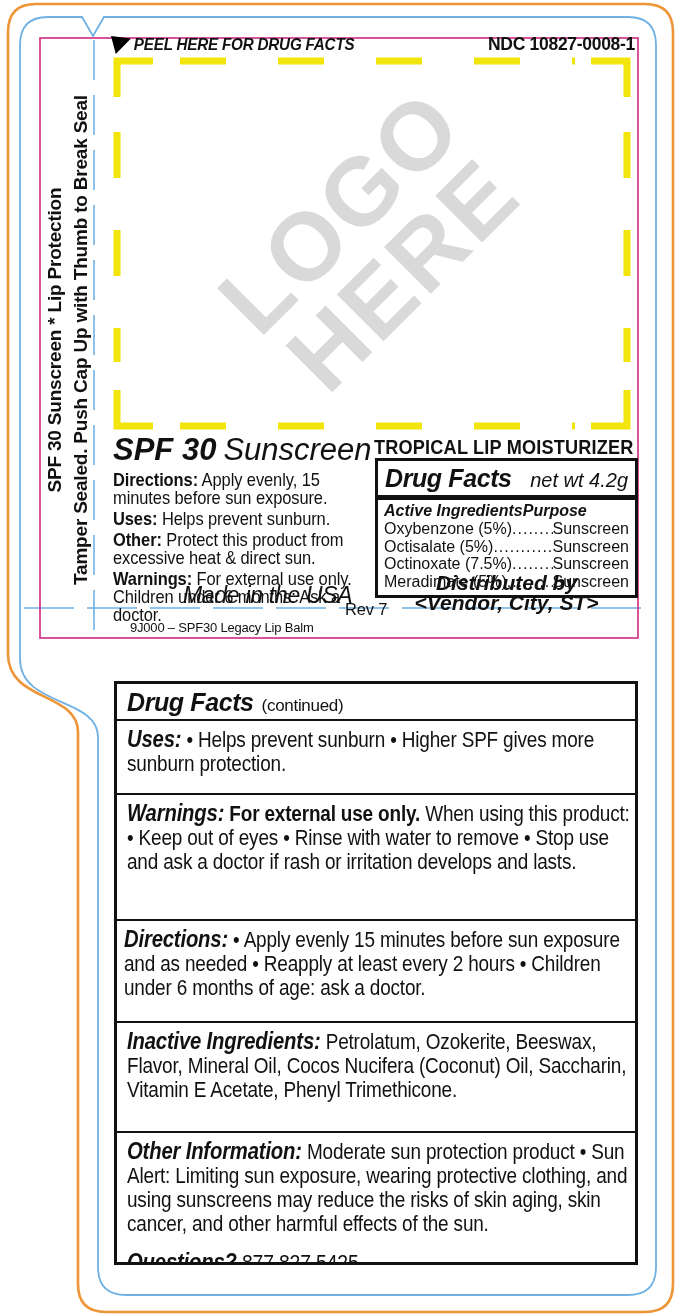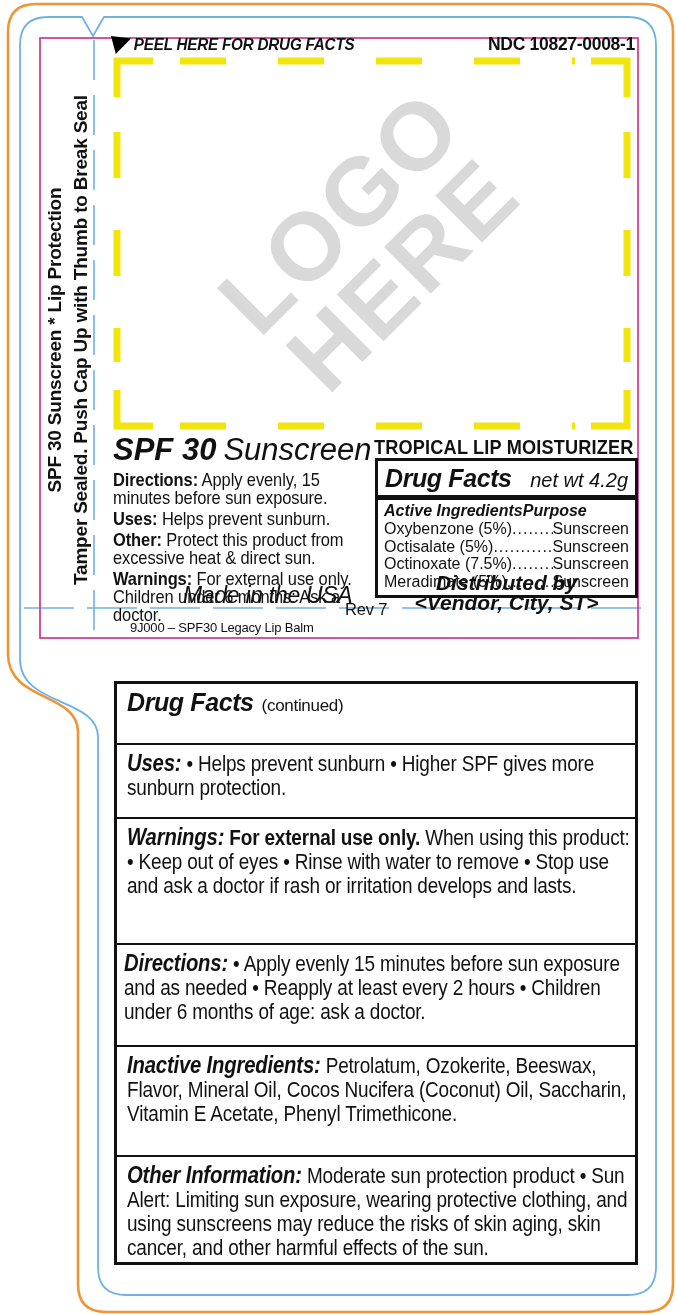--- a/index.html
+++ b/index.html
@@ -60,21 +60,21 @@
   .panel{position:absolute;left:114px;top:681px;width:524px;height:584px;z-index:3;
          border:3.5px solid #111;box-sizing:border-box;background:#fff;overflow:hidden;}
   .p-head{display:flex;align-items:baseline;gap:8px;padding:4px 10px 2px;}
   .p-title{font-weight:bold;font-style:italic;font-size:25px;letter-spacing:-0.4px;}
   .p-cont{font-size:17px;letter-spacing:-0.3px;}
   .sec{border-top:2.5px solid #111;padding:6px 10px 6px;}
   .sbody{width:570px;transform:scaleX(.882);transform-origin:0 0;
          font-size:21.5px;line-height:24px;letter-spacing:-0.2px;}
   .slabel{font-weight:bold;font-style:italic;font-size:23px;}
   .sbold{font-weight:bold;}
-  .sec-uses{min-height:60px;margin-top:24px;}
+  .sec-uses{min-height:60px;}
   .sec-warn{min-height:112px;}
   .sec-dir{min-height:88px;padding-left:7px;}
   .sec-inact{min-height:96px;}
   .questions{margin-top:14px;}
   .q-label{font-weight:bold;font-style:italic;font-size:23px;}
   .q-phone{font-size:22px;}
 </style>
 </head>
 <body>
 

